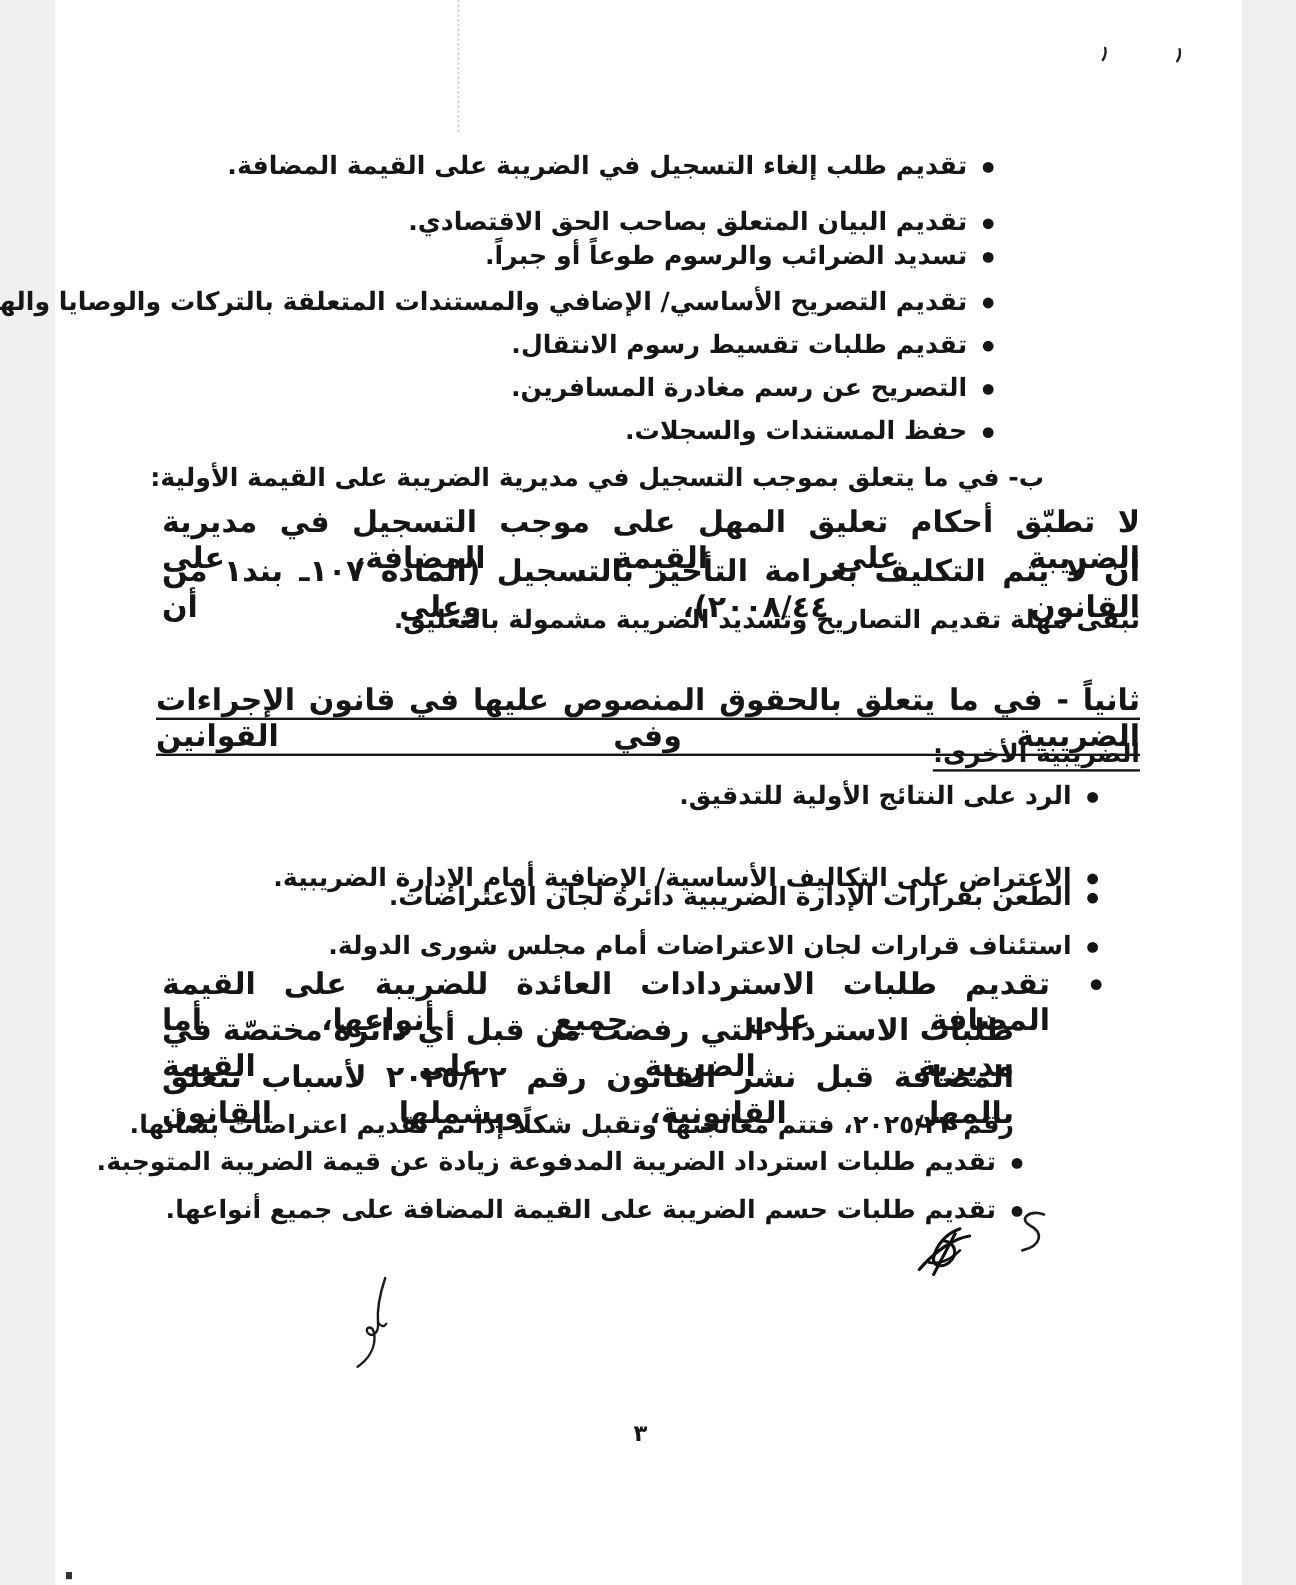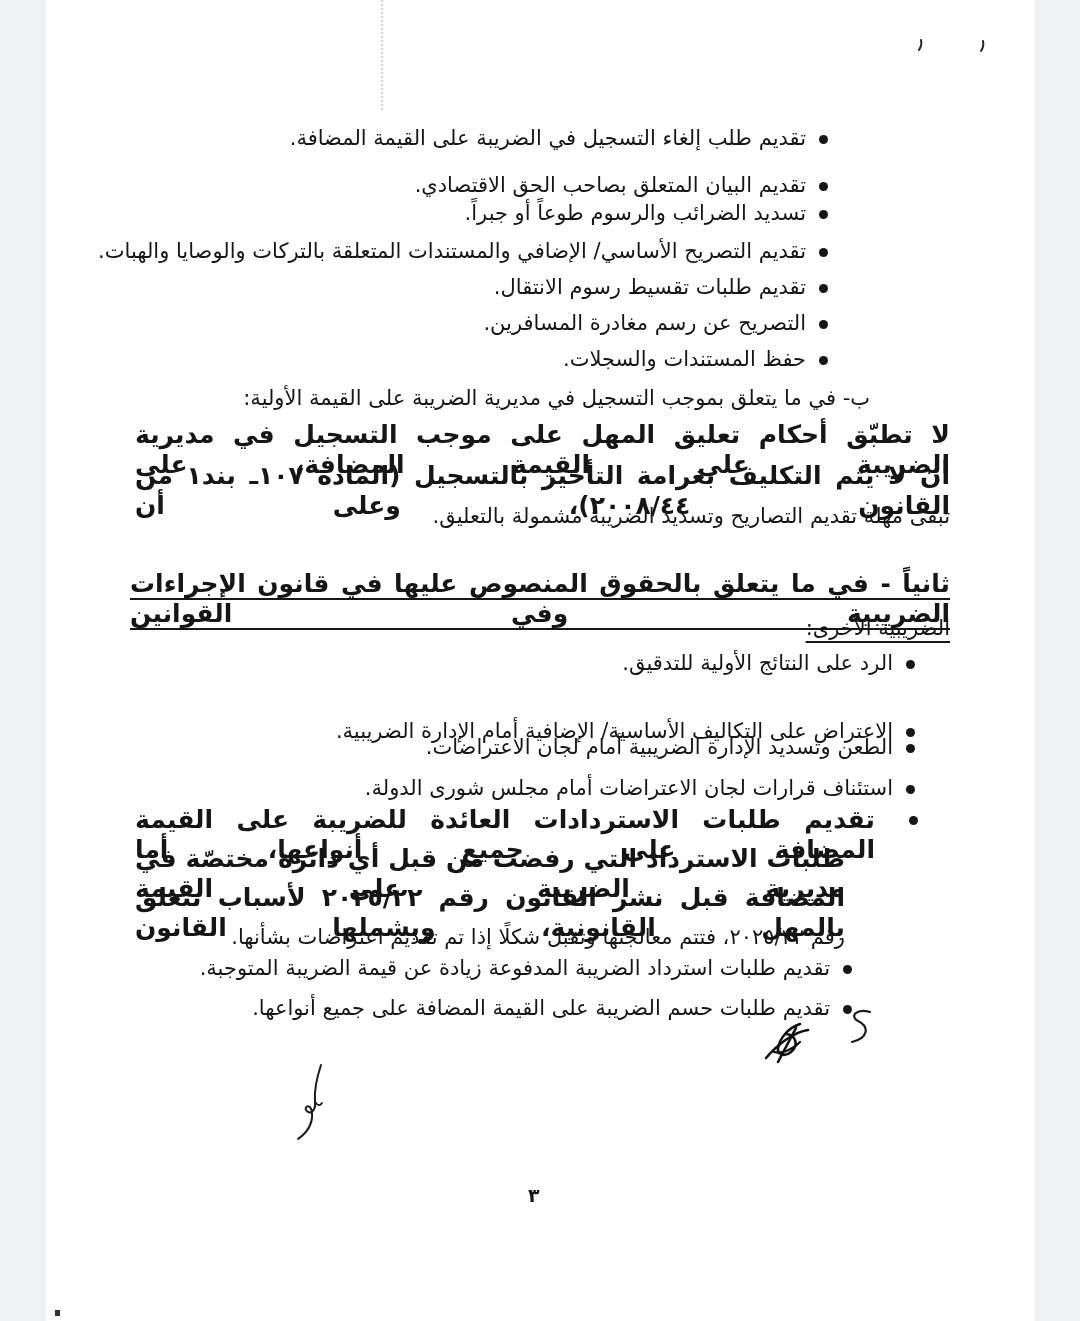--- a/index.html
+++ b/index.html
@@ -2,21 +2,21 @@
 <html lang="ar"><head>
 <meta charset="utf-8">
 <style>
   html,body{margin:0;padding:0;}
   body{width:1080px;height:1321px;background:#ffffff;overflow:hidden;}
   .page{position:relative;width:1080px;height:1321px;background:#ffffff;
         font-family:"DejaVu Sans",sans-serif;color:#161616;}
   .edge{position:absolute;top:0;height:1321px;background:#eff0f2;}
   .edge.left{left:0;width:46px;}
   .edge.right{left:1035px;width:45px;}
-  .ln{position:absolute;direction:rtl;font-size:21px;font-weight:400;
+  .ln{position:absolute;direction:rtl;font-size:21px;font-weight:700;
       line-height:30px;white-space:nowrap;color:#161616;}
   .jl{position:absolute;direction:rtl;font-size:25px;font-weight:700;
       line-height:30px;text-align:justify;text-align-last:justify;color:#161616;}
   .dot{display:inline-block;width:9px;height:9px;border-radius:50%;
        background:#161616;margin-left:13px;vertical-align:middle;}
   .head{text-decoration:underline;text-underline-offset:6px;
         text-decoration-thickness:1.5px;}
   .pageno{position:absolute;left:528px;top:1184px;font-size:19px;font-weight:700;
           direction:rtl;}
   .mark{position:absolute;}
@@ -45,21 +45,21 @@
 
   <div class="jl" style="top:420px;left:135px;width:815px;">لا تطبّق أحكام تعليق المهل على موجب التسجيل في مديرية الضريبة على القيمة المضافة، على</div>
   <div class="jl" style="top:461px;left:135px;width:815px;">أن لا يتم التكليف بغرامة التأخير بالتسجيل (المادة ١٠٧ـ بند١ من القانون ٢٠٠٨/٤٤)، وعلى أن</div>
   <div class="ln" style="top:501px;right:130px;">تبقى مهلة تقديم التصاريح وتسديد الضريبة مشمولة بالتعليق.</div>
 
   <div class="jl head" style="top:569px;left:130px;width:820px;">ثانياً - في ما يتعلق بالحقوق المنصوص عليها في قانون الإجراءات الضريبية وفي القوانين</div>
   <div class="ln head" style="top:613px;right:130px;">الضريبية الأخرى:</div>
 
   <div class="ln" style="top:648px;right:165px;"><span class="dot"></span><span>الرد على النتائج الأولية للتدقيق.</span></div>
   <div class="ln" style="top:716px;right:165px;"><span class="dot"></span><span>الاعتراض على التكاليف الأساسية/ الإضافية أمام الإدارة الضريبية.</span></div>
-  <div class="ln" style="top:732px;right:165px;"><span class="dot"></span><span>الطعن وتسديد الإدارة الضريبية أمام لجان الاعتراضات.</span></div>
+  <div class="ln" style="top:732px;right:165px;"><span class="dot"></span><span>الطعن بقرارات الإدارة الضريبية دائرة لجان الاعتراضات.</span></div>
   <div class="ln" style="top:773px;right:165px;text-align:right;"><span class="dot"></span><span>استئناف قرارات لجان الاعتراضات أمام مجلس شورى الدولة.</span></div>
 
   <span class="dot mark" style="left:896px;top:816px;"></span>
   <div class="jl" style="top:805px;left:135px;width:740px;">تقديم طلبات الاستردادات العائدة للضريبة على القيمة المضافة على جميع أنواعها، أما</div>
   <div class="jl" style="top:844px;left:135px;width:710px;">طلبات الاسترداد التي رفضت من قبل أي دائرة مختصّة في مديرية الضريبة على القيمة</div>
   <div class="jl" style="top:883px;left:135px;width:710px;">المضافة قبل نشر القانون رقم ٢٠٢٥/٢٢ لأسباب تتعلق بالمهل القانونية، ويشملها القانون</div>
   <div class="ln" style="top:922px;right:235px;">رقم ٢٠٢٥/٢٢، فتتم معالجتها وتقبل شكلًا إذا تم تقديم اعتراضات بشأنها.</div>
 
   <div class="ln" style="top:953px;right:228px;"><span class="dot"></span><span>تقديم طلبات استرداد الضريبة المدفوعة زيادة عن قيمة الضريبة المتوجبة.</span></div>
   <div class="ln" style="top:993px;right:228px;"><span class="dot"></span><span>تقديم طلبات حسم الضريبة على القيمة المضافة على جميع أنواعها.</span></div>

